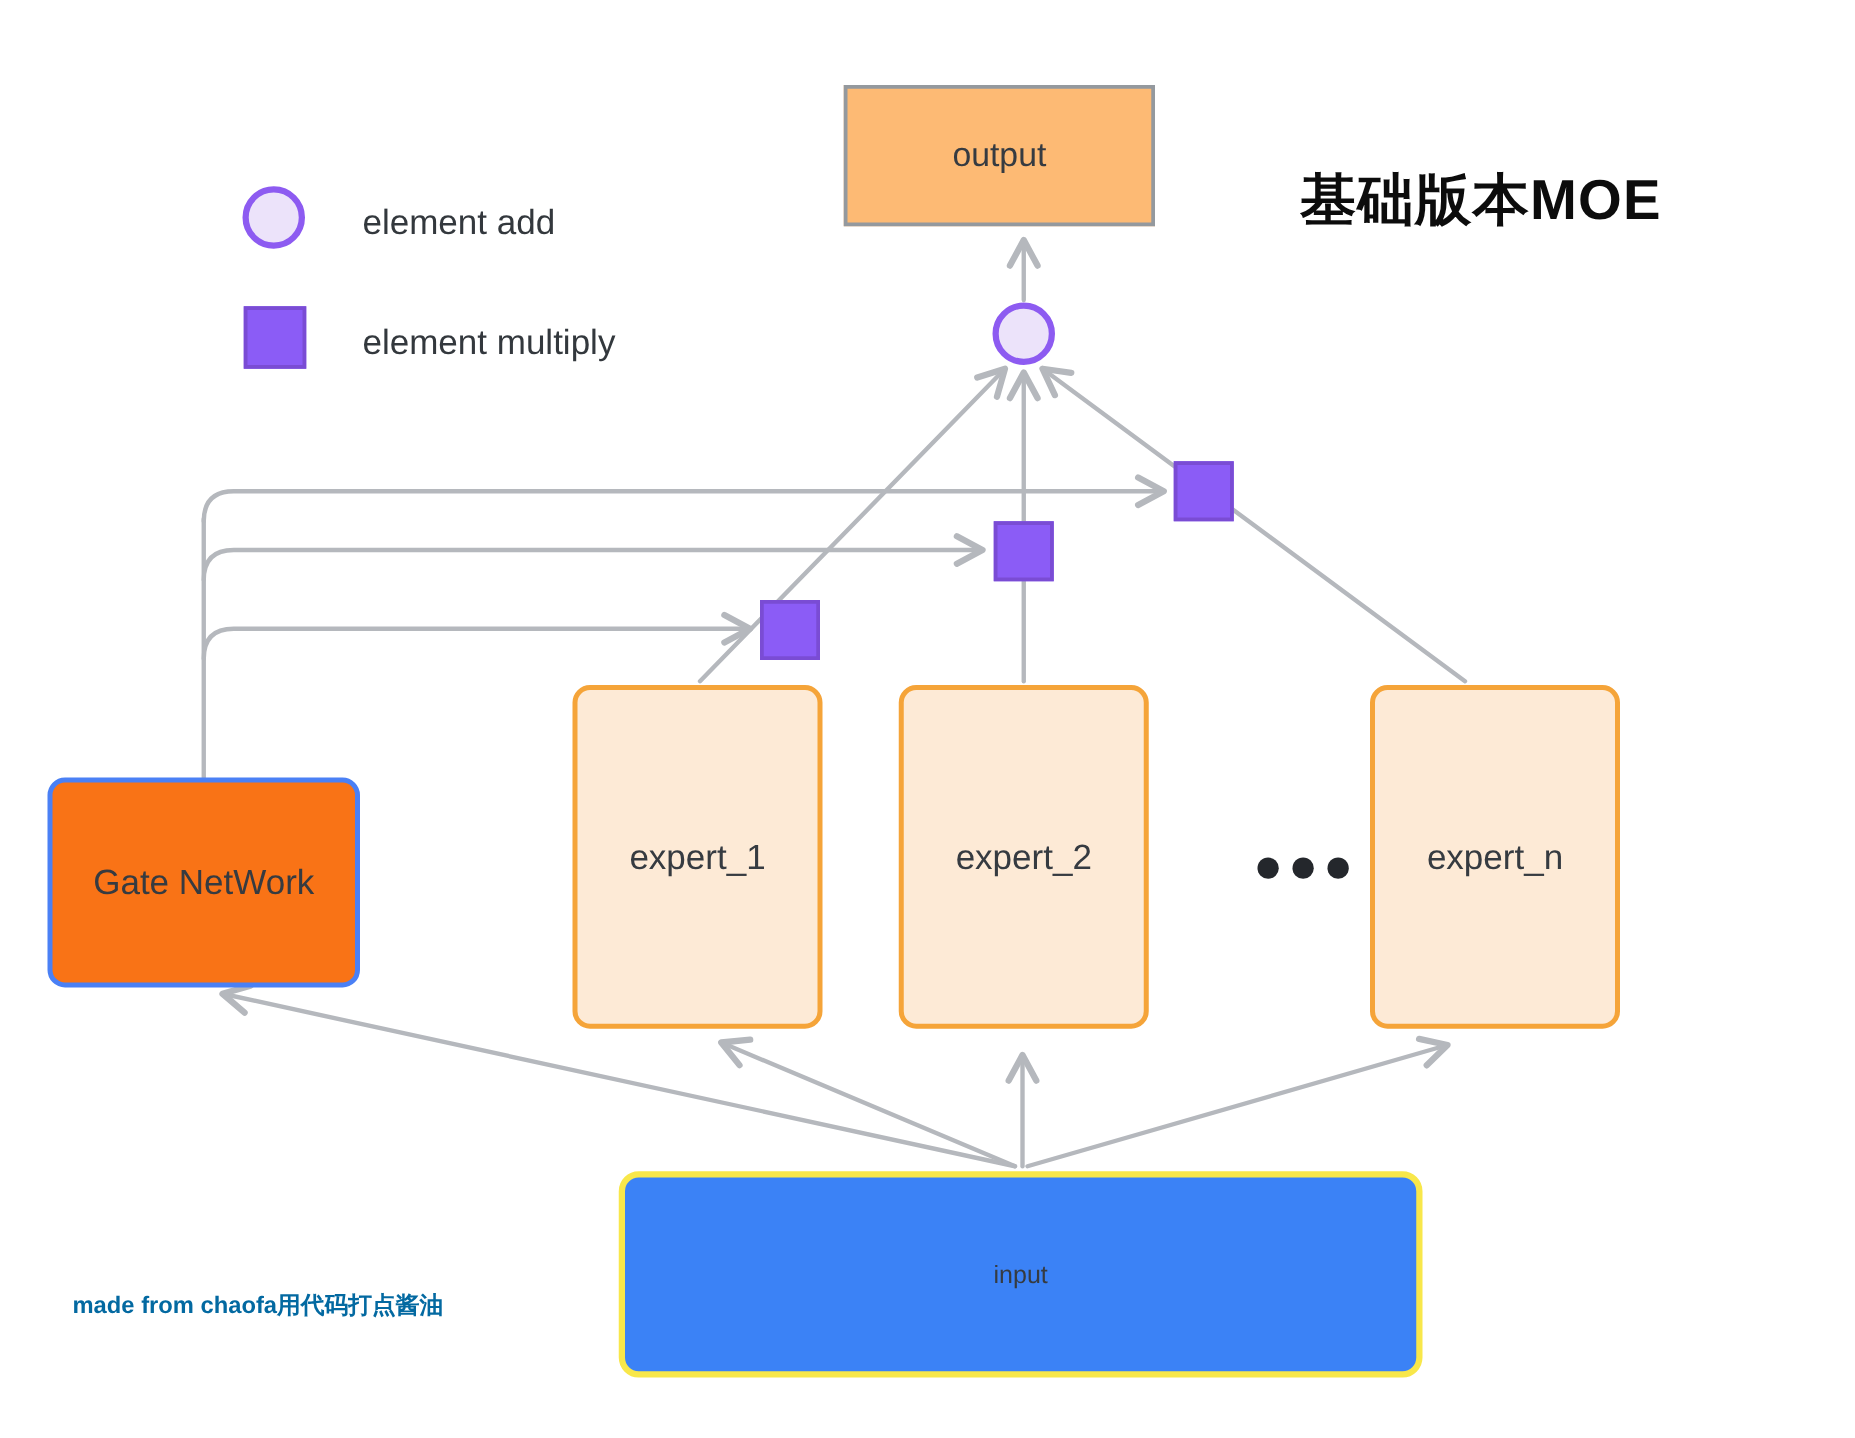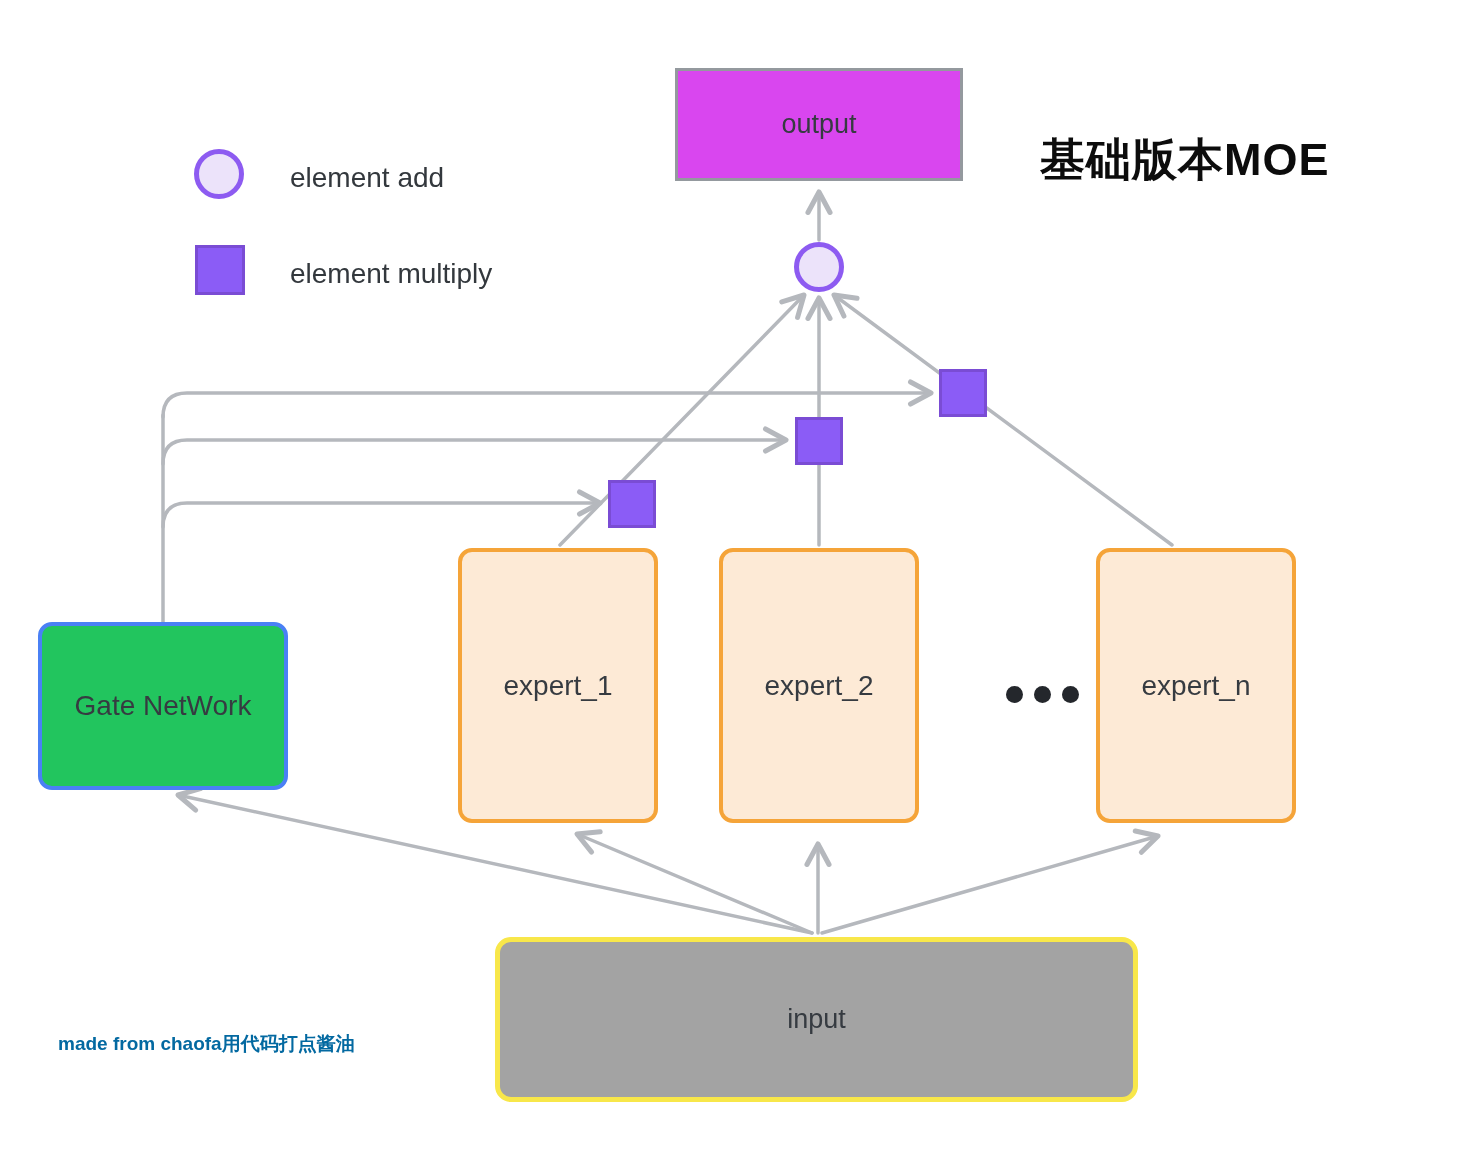--- a/index.html
+++ b/index.html
@@ -9,35 +9,35 @@
     color:#33383d;overflow:hidden;
   }
   .abs{position:absolute;box-sizing:border-box;}
   #wires{position:absolute;left:0;top:0;width:1484px;height:1150px;}
 
   .node{
     display:flex;align-items:center;justify-content:center;
     text-align:center;font-size:28px;color:#363b41;
   }
   .output-box{
-    left:675px;top:68px;width:288px;height:113px;
-    background:#d946ef;border:3px solid #94999e;font-size:27px;
+    left:675px;top:68px;width:249px;height:113px;
+    background:#fdba74;border:3px solid #94999e;font-size:27px;
   }
   .gate-box{
     left:38px;top:622px;width:250px;height:168px;
-    background:#22c55e;border:4px solid #4a80f5;border-radius:14px;
+    background:#f97316;border:4px solid #4a80f5;border-radius:14px;
   }
   .expert-box{
     top:548px;width:200px;height:275px;
     background:#fdead6;border:4px solid #f5a439;border-radius:14px;
   }
   .input-box{
     left:495px;top:937px;width:643px;height:165px;
-    background:#a3a3a3;border:5px solid #f8e74a;border-radius:16px;
-    flex-direction:row;line-height:1.6;font-size:27px;
+    background:#3b82f6;border:5px solid #f8e74a;border-radius:16px;
+    flex-direction:row;line-height:1.6;font-size:20px;
   }
   .add-circle{
     width:50px;height:50px;border-radius:50%;
     background:#ece3fa;border:5px solid #8d5bf1;
   }
   .mul-square{
     width:48px;height:48px;
     background:#8b5cf6;border:3px solid #7a4cd4;
   }
   .legend-label{font-size:28px;color:#33383d;}

